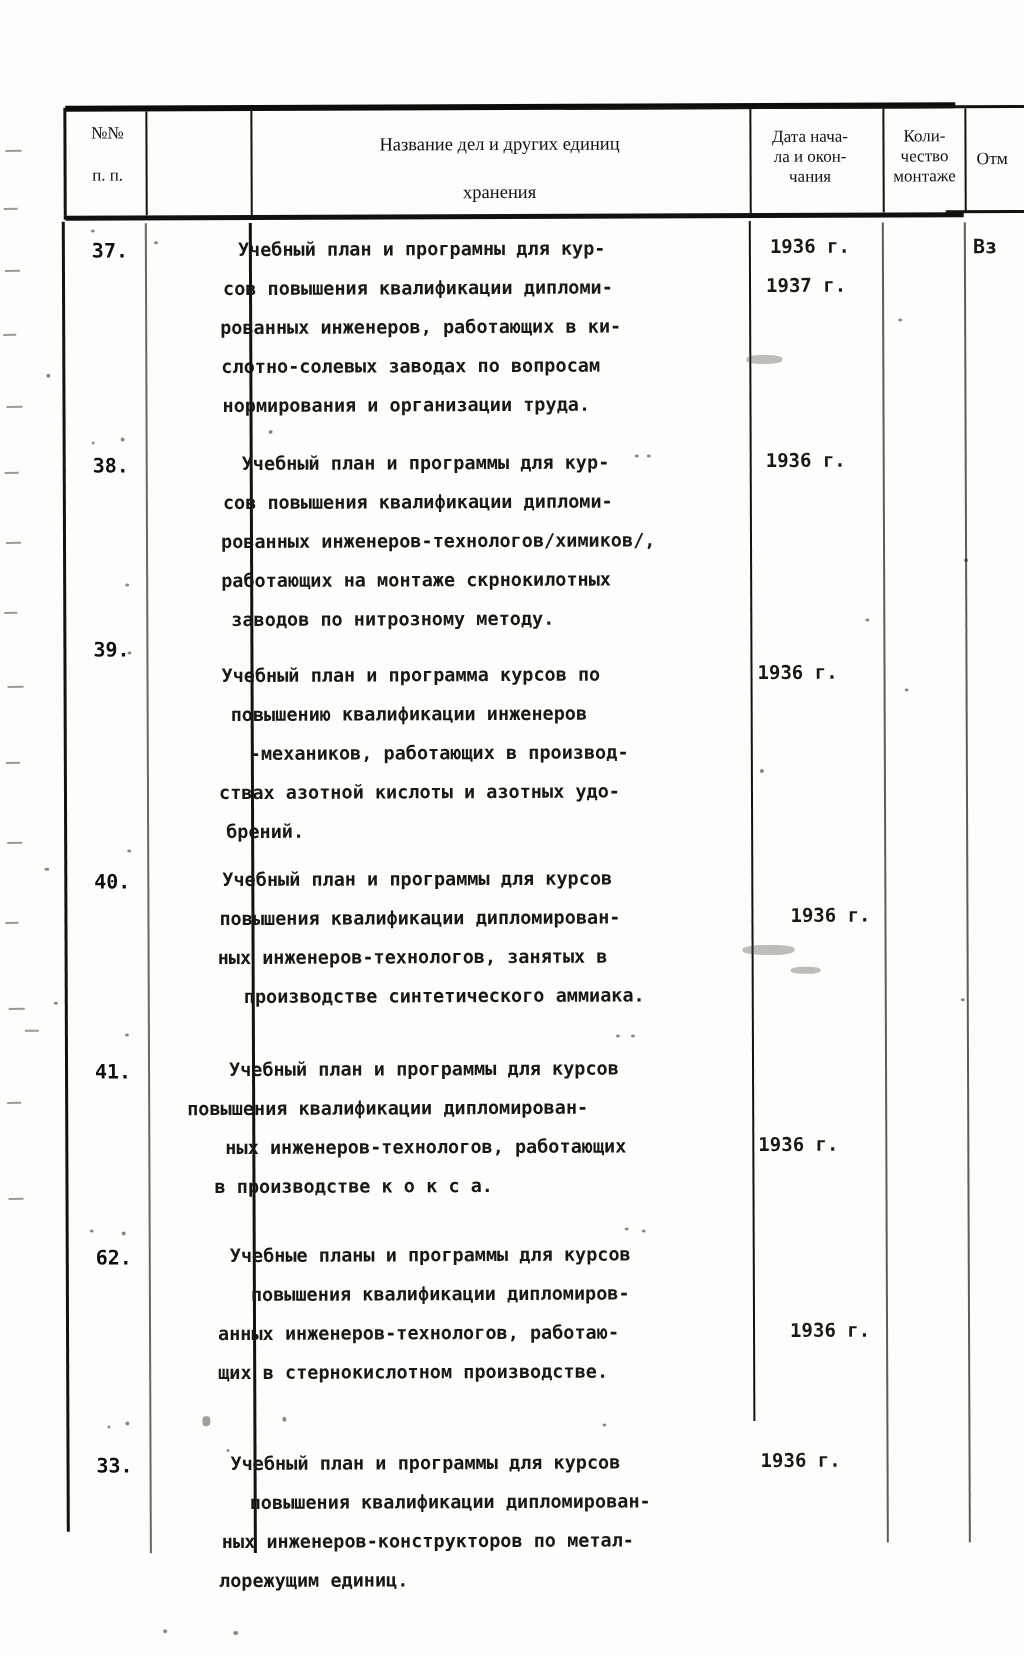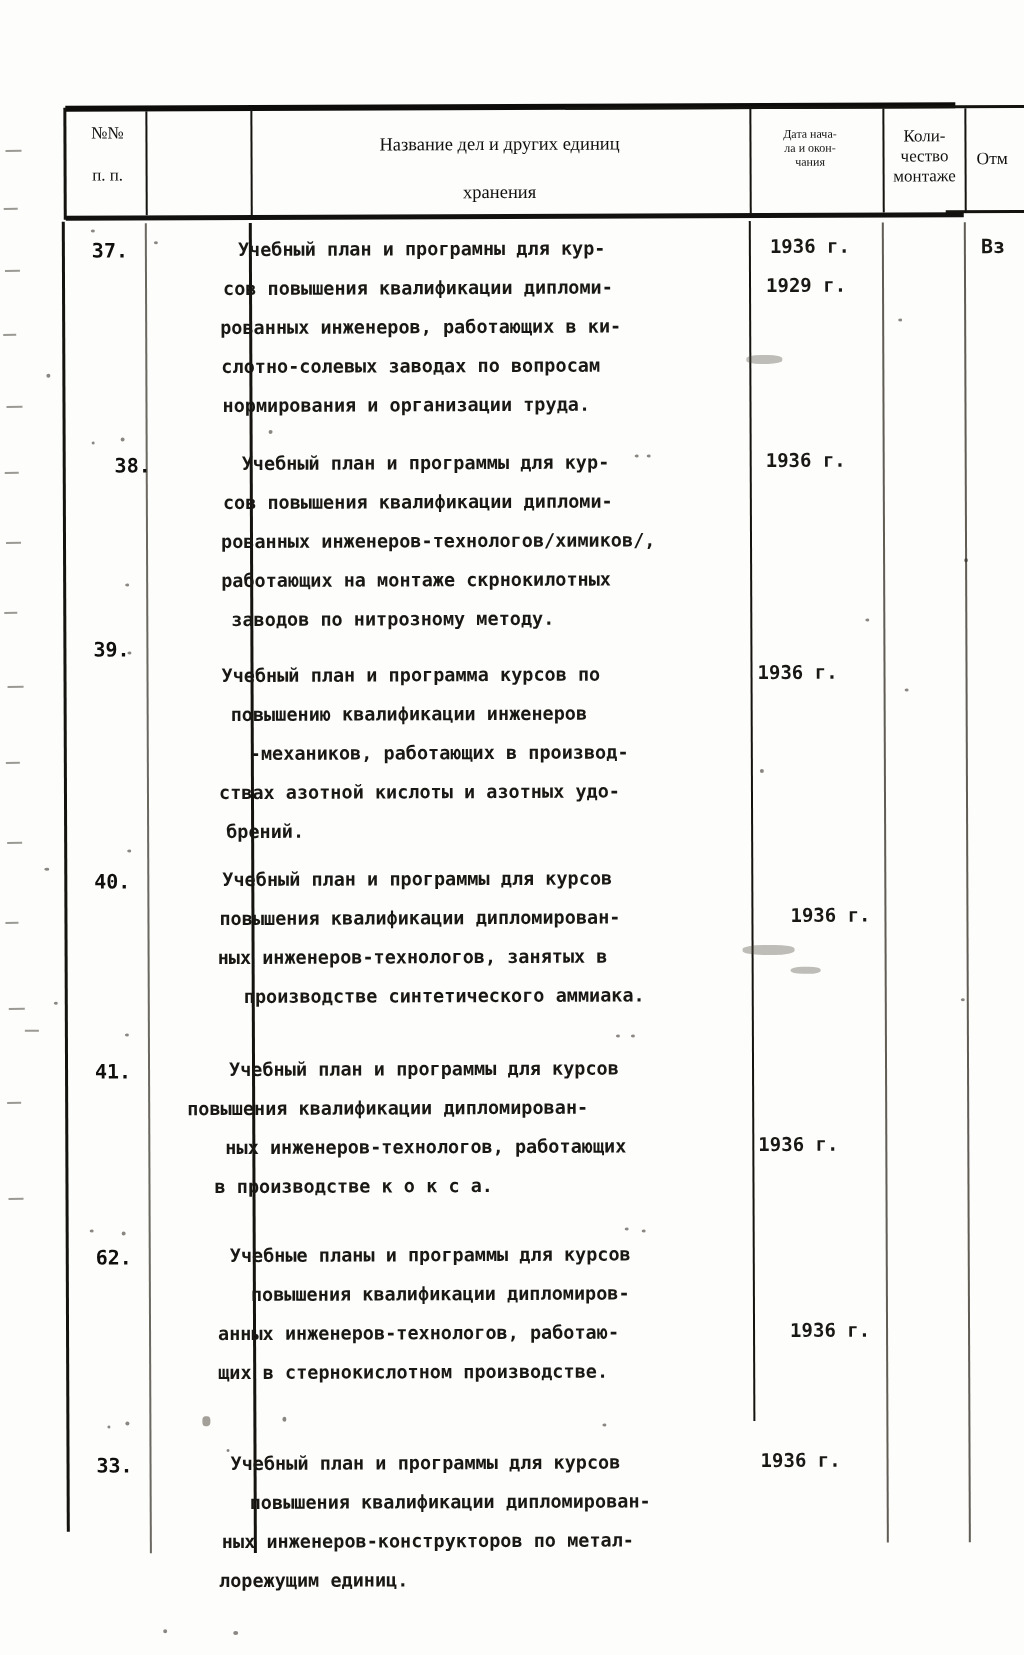--- a/index.html
+++ b/index.html
@@ -43,21 +43,21 @@
     font-family:"Liberation Serif", serif;
     line-height:1.18;
   }
   .hdr .ln{display:block;white-space:nowrap;}
 
   #h-num{left:72px;top:122px;width:76px;font-size:17px;}
   #h-num .ln:first-child{margin-bottom:22px;}
   #h-deloNum{left:150px;top:116px;width:101px;font-size:16.5px;}
   #h-title{left:255px;top:134px;width:494px;font-size:18.5px;}
   #h-title .ln:first-child{margin-bottom:26px;}
-  #h-date{left:756px;top:128px;width:113px;font-size:12px;}
+  #h-date{left:756px;top:128px;width:113px;font-size:17px;}
   #h-count{left:889px;top:128px;width:76px;font-size:17px;}
   #h-notes{left:969px;top:150px;width:70px;font-size:17.5px;text-align:left;padding-left:10px;}
 
   
   .tw{
     position:absolute;
     font-family:"DejaVu Sans Mono","Liberation Mono",monospace;
     font-weight:700;
     color:#1a1814;
     white-space:nowrap;
@@ -74,21 +74,21 @@
     width:80px;
   }
 
   
   .desc{font-size:18.5px;}
 
   
   .date{font-size:19px;}
 
   
-  .note{font-size:20px;margin-left:8px;}
+  .note{font-size:20px;}
 
   
   .spk{position:absolute;background:#2b2721;border-radius:50%;opacity:.55;}
   .dash{position:absolute;background:#3a352c;height:2px;opacity:.5;}
   .smudge{position:absolute;background:#4a443a;opacity:.35;border-radius:40%;}
 </style>
 </head>
 <body>
 
 <div id="scan">
@@ -144,24 +144,24 @@
       <span class="ln">Отм</span>
     </div>
 
     <div class="tw rownum" style="left:72px;top:237px;"><span>37.</span></div>
     <div class="tw desc" style="left:240px;top:238px;">Учебный план и програмны для кур-</div>
     <div class="tw desc" style="left:225px;top:277px;">сов повышения квалификации дипломи-</div>
     <div class="tw desc" style="left:222px;top:316px;">рованных инженеров, работающих в ки-</div>
     <div class="tw desc" style="left:223px;top:355px;">слотно-солевых заводах по вопросам</div>
     <div class="tw desc" style="left:224px;top:394px;">нормирования и организации труда.</div>
     <div class="tw date" style="left:772px;top:236px;">1936 г.</div>
-    <div class="tw date" style="left:768px;top:275px;">1929 г.</div>
+    <div class="tw date" style="left:768px;top:275px;">1937 г.</div>
     <div class="tw note" style="left:975px;top:236px;">Вз</div>
 
-    <div class="tw rownum" style="left:72px;top:452px;text-align:right;"><span>38.</span></div>
+    <div class="tw rownum" style="left:72px;top:452px;"><span>38.</span></div>
     <div class="tw desc" style="left:243px;top:452px;">Учебный план и программы для кур-</div>
     <div class="tw desc" style="left:224px;top:491px;">сов повышения квалификации дипломи-</div>
     <div class="tw desc" style="left:222px;top:530px;">рованных инженеров-технологов/химиков/,</div>
     <div class="tw desc" style="left:222px;top:569px;">работающих на монтаже скрнокилотных</div>
     <div class="tw desc" style="left:232px;top:608px;">заводов по нитрозному методу.</div>
     <div class="tw date" style="left:767px;top:450px;">1936 г.</div>
 
     <div class="tw rownum" style="left:72px;top:636px;"><span>39.</span></div>
     <div class="tw desc" style="left:222px;top:664px;">Учебный план и программа курсов по</div>
     <div class="tw desc" style="left:231px;top:703px;">повышению квалификации инженеров</div>

